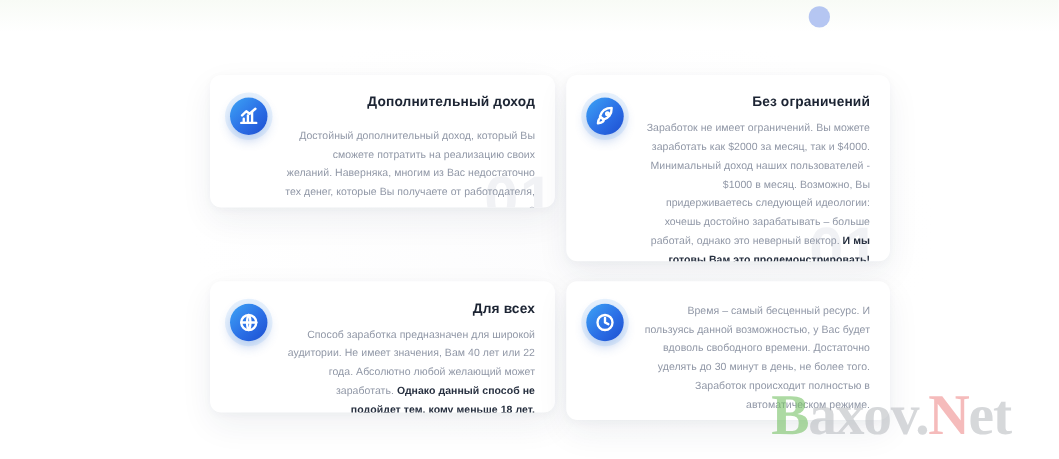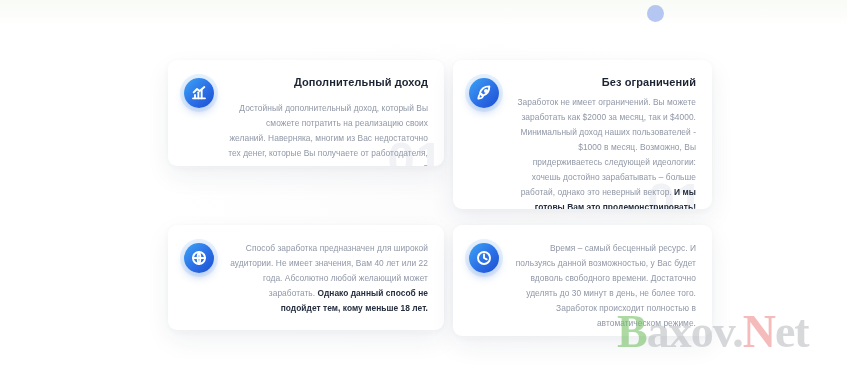--- a/index.html
+++ b/index.html
@@ -224,20 +224,21 @@
     <div class="card card-3">
       <div class="card-inner">
         <div class="icon-badge" style="background-image: linear-gradient(135deg, rgb(61, 164, 245) 0%, rgb(43, 111, 230) 55%, rgb(29, 79, 208) 100%);">
           <svg width="16" height="16" viewBox="0 0 24 24" fill="none" stroke="#ffffff" stroke-width="1.9" stroke-linecap="round" stroke-linejoin="round">
             <circle cx="12" cy="12" r="9"></circle>
             <path d="M3 12h18"></path>
             <path d="M12 3c2.6 2.6 2.6 15.4 0 18C9.4 18.4 9.4 5.6 12 3z"></path>
           </svg>
         </div>
         <div class="card-text">
+          <h3 class="card-title" style="color: rgb(28, 36, 51);">Для всех</h3>
           <p class="card-body" style="color: rgb(144, 151, 166);"><span>Способ заработка предназначен для широкой аудитории. Не имеет значения, Вам 40 лет или 22 года. Абсолютно любой желающий может заработать. </span><b>Однако данный способ не подойдет тем, кому меньше 18 лет.</b></p>
         </div>
       </div>
     </div>
 
     <div class="card card-4">
       <div class="card-inner">
         <div class="icon-badge" style="background-image: linear-gradient(135deg, rgb(61, 164, 245) 0%, rgb(43, 111, 230) 55%, rgb(29, 79, 208) 100%);">
           <svg width="16" height="16" viewBox="0 0 24 24" fill="none" stroke="#ffffff" stroke-width="1.9" stroke-linecap="round" stroke-linejoin="round">
             <circle cx="12" cy="12" r="9"></circle>

